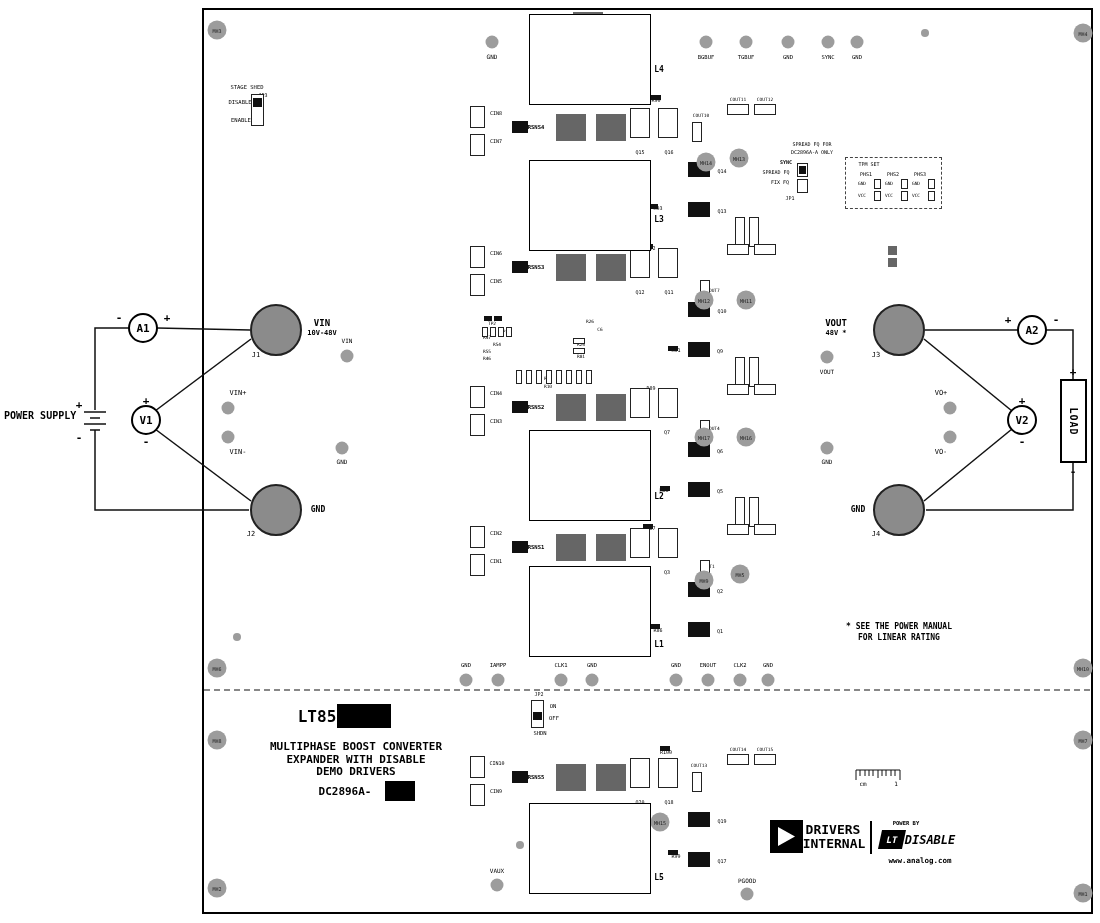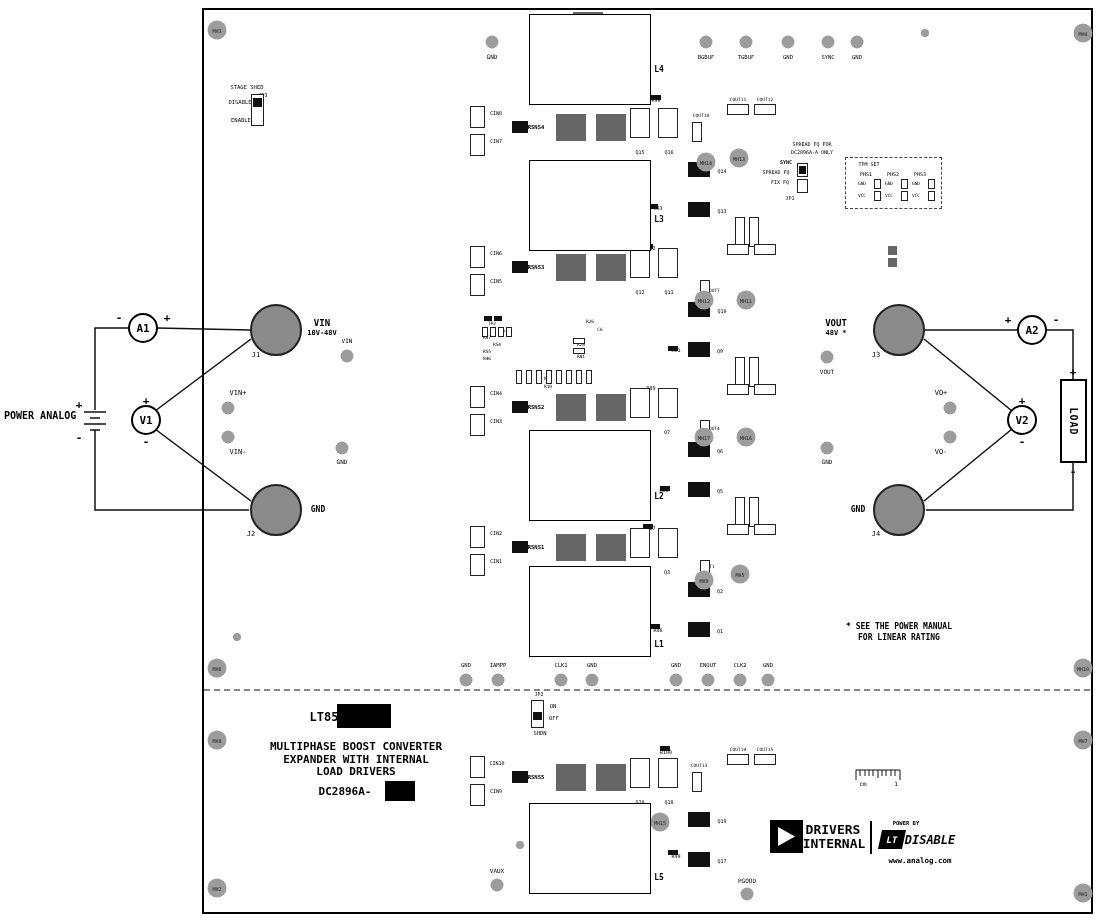--- a/index.html
+++ b/index.html
@@ -54,37 +54,37 @@
       <line x1="925" y1="330" x2="1018" y2="330"></line>
       <polyline points="1046,330 1073,330 1073,379"></polyline>
       <polyline points="1073,463 1073,510 926,510"></polyline>
       <line x1="1012" y1="411" x2="924" y2="339"></line>
       <line x1="1012" y1="429" x2="924" y2="501"></line>
       <line x1="204" y1="690" x2="1091" y2="690" stroke-width="1.2" stroke-dasharray="6 4"></line>
       <path d="M856,770h44 M856,770v10 M860,770v6 M865,770v6 M869,770v6 M873,770v6 M878,770v8 M882,770v6 M886,770v6 M891,770v6 M895,770v6 M900,770v10" stroke-width="1"></path>
     </g>
   </svg>
 
-  <div class="ll" style="left:4px;top:416px;font-size:10px">POWER ANALOG</div>
+  <div class="ll" style="left:4px;top:416px;font-size:10px">POWER SUPPLY</div>
   <div class="lbl b" style="left:79px;top:404px;font-size:11px">+</div>
   <div class="lbl b" style="left:79px;top:437px;font-size:11px">-</div>
 
   <div class="load" style="left:1060px;top:379px;width:27px;height:84px">
     <span>LOAD</span>
   </div>
   <div class="lbl b" style="left:1073px;top:371px;font-size:11px">+</div>
   <div class="lbl b" style="left:1073px;top:471px;font-size:11px">-</div>
 
   <div class="dashedbox" style="left:845px;top:157px;width:97px;height:52px"></div>
 
-  <div class="lbl b" style="left:324px;top:717px;font-size:12px">LT85</div>
+  <div class="lbl b" style="left:317px;top:717px;font-size:16px">LT85</div>
   <div class="blackbox" style="left:337px;top:704px;width:54px;height:24px"></div>
   <div class="lbl b" style="left:356px;top:746px;font-size:11px">MULTIPHASE BOOST CONVERTER</div>
-  <div class="lbl b" style="left:356px;top:759px;font-size:11px">EXPANDER WITH INTERNAL</div>
-  <div class="lbl b" style="left:356px;top:771px;font-size:11px">LOAD DRIVERS</div>
+  <div class="lbl b" style="left:356px;top:759px;font-size:11px">EXPANDER WITH DISABLE</div>
+  <div class="lbl b" style="left:356px;top:771px;font-size:11px">DEMO DRIVERS</div>
   <div class="lbl b" style="left:345px;top:791px;font-size:11px">DC2896A-</div>
   <div class="blackbox" style="left:385px;top:781px;width:30px;height:20px"></div>
 
   <div class="lbl b" style="left:899px;top:627px;font-size:8px">* SEE THE POWER MANUAL</div>
   <div class="lbl b" style="left:899px;top:638px;font-size:8px">FOR LINEAR RATING</div>
 
   <div class="logo" style="left:770px;top:820px;width:33px;height:33px;background:#000">
     <svg width="33" height="33">
         <polygon points="8,7 8,26 25,16.5" fill="#fff"></polygon>
       </svg>

